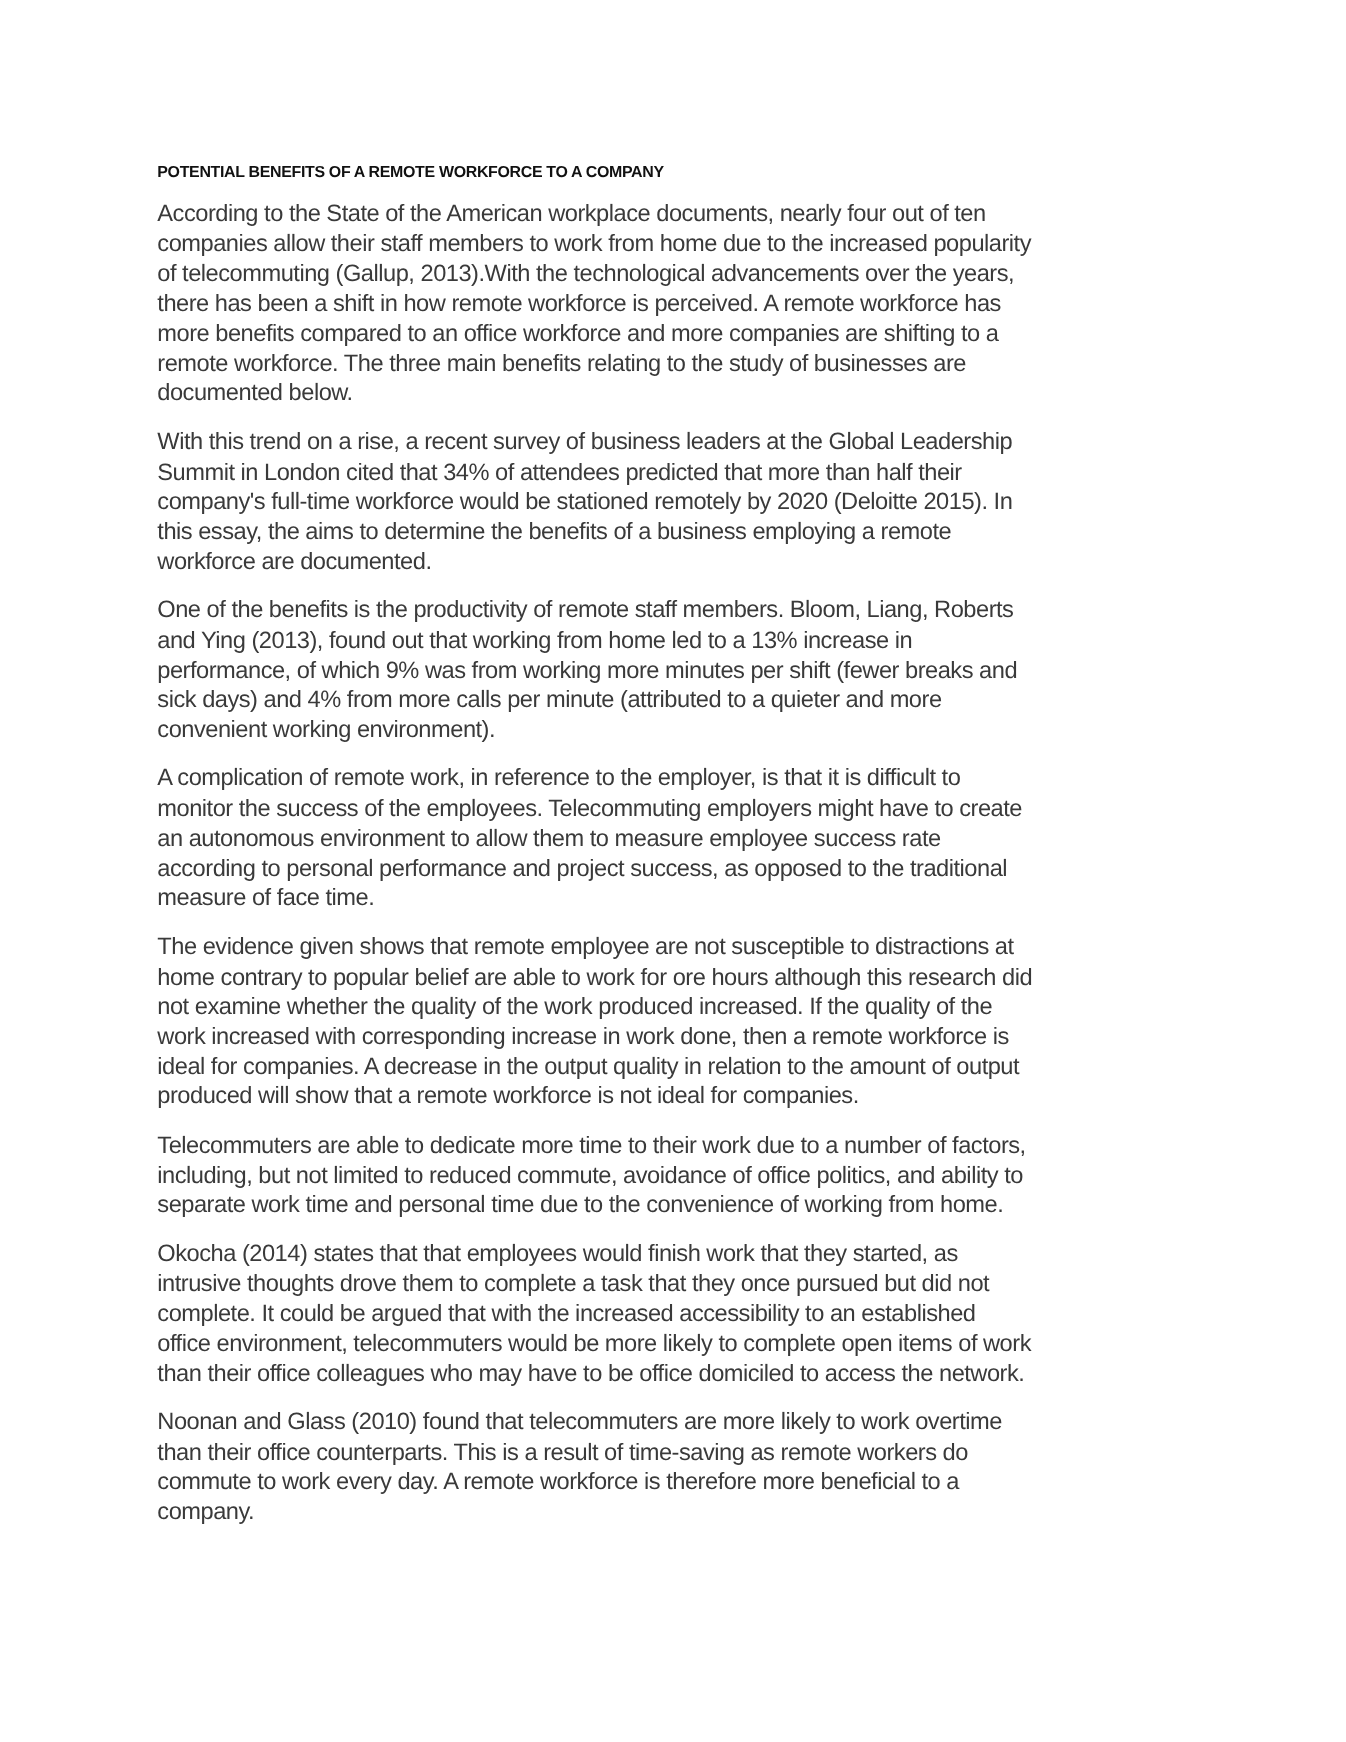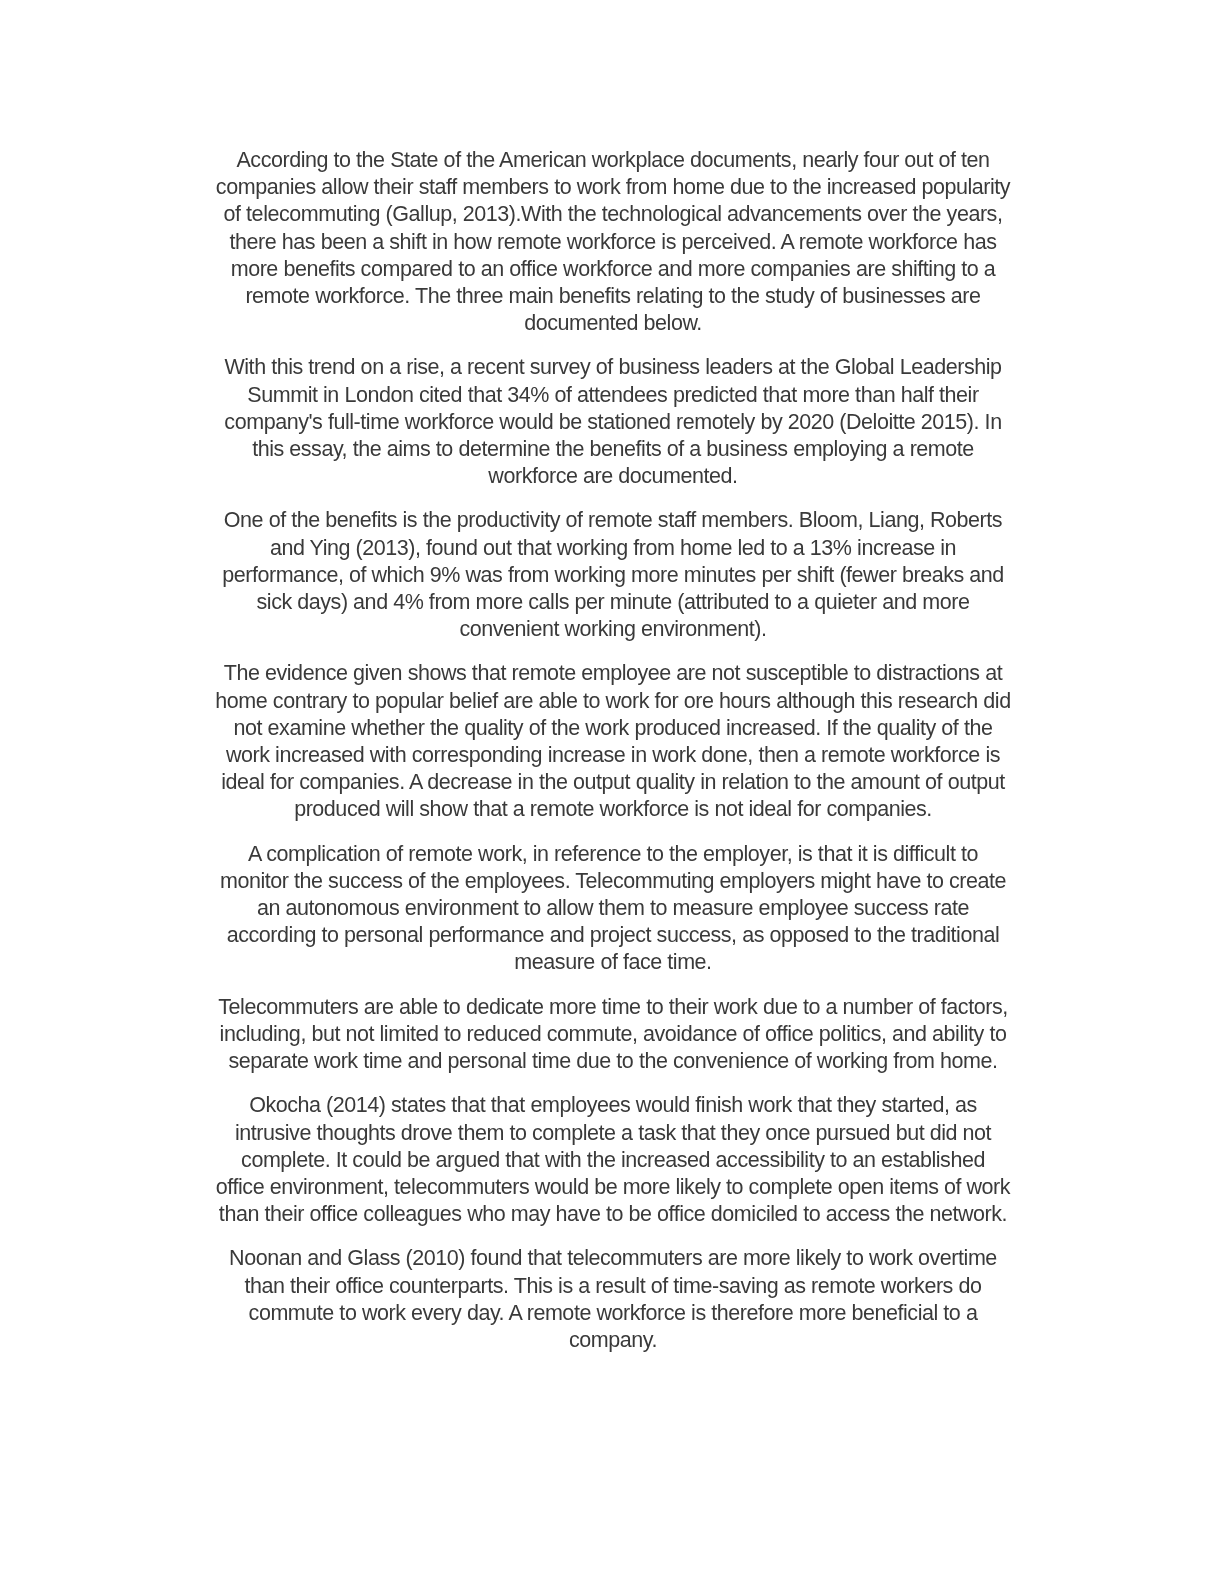--- a/index.html
+++ b/index.html
@@ -15,55 +15,55 @@
       line-height: 20px;
     }
     .para {
       font-family: "Liberation Sans", sans-serif;
       font-size: 21.5px;
       line-height: 27.2px;
       color: #3a3a3a;
       margin: 0 0 17px 0;
       letter-spacing: -0.45px;
       white-space: pre-line;
-      text-align: center;
     }
   </style>
 </head>
 <body>
 
 <div class="page">
+  <div class="title">POTENTIAL BENEFITS OF A REMOTE WORKFORCE TO A COMPANY</div>
   <p class="para">According to the State of the American workplace documents, nearly four out of ten
 companies allow their staff members to work from home due to the increased popularity
 of telecommuting (Gallup, 2013).With the technological advancements over the years,
 there has been a shift in how remote workforce is perceived. A remote workforce has
 more benefits compared to an office workforce and more companies are shifting to a
 remote workforce. The three main benefits relating to the study of businesses are
 documented below.</p>
   <p class="para">With this trend on a rise, a recent survey of business leaders at the Global Leadership
 Summit in London cited that 34% of attendees predicted that more than half their
 company's full-time workforce would be stationed remotely by 2020 (Deloitte 2015). In
 this essay, the aims to determine the benefits of a business employing a remote
 workforce are documented.</p>
   <p class="para">One of the benefits is the productivity of remote staff members. Bloom, Liang, Roberts
 and Ying (2013), found out that working from home led to a 13% increase in
 performance, of which 9% was from working more minutes per shift (fewer breaks and
 sick days) and 4% from more calls per minute (attributed to a quieter and more
 convenient working environment).</p>
+  <p class="para">A complication of remote work, in reference to the employer, is that it is difficult to
+monitor the success of the employees. Telecommuting employers might have to create
+an autonomous environment to allow them to measure employee success rate
+according to personal performance and project success, as opposed to the traditional
+measure of face time.</p>
   <p class="para">The evidence given shows that remote employee are not susceptible to distractions at
 home contrary to popular belief are able to work for ore hours although this research did
 not examine whether the quality of the work produced increased. If the quality of the
 work increased with corresponding increase in work done, then a remote workforce is
 ideal for companies. A decrease in the output quality in relation to the amount of output
 produced will show that a remote workforce is not ideal for companies.</p>
-  <p class="para">A complication of remote work, in reference to the employer, is that it is difficult to
-monitor the success of the employees. Telecommuting employers might have to create
-an autonomous environment to allow them to measure employee success rate
-according to personal performance and project success, as opposed to the traditional
-measure of face time.</p>
   <p class="para">Telecommuters are able to dedicate more time to their work due to a number of factors,
 including, but not limited to reduced commute, avoidance of office politics, and ability to
 separate work time and personal time due to the convenience of working from home.</p>
   <p class="para">Okocha (2014) states that that employees would finish work that they started, as
 intrusive thoughts drove them to complete a task that they once pursued but did not
 complete. It could be argued that with the increased accessibility to an established
 office environment, telecommuters would be more likely to complete open items of work
 than their office colleagues who may have to be office domiciled to access the network.</p>
   <p class="para">Noonan and Glass (2010) found that telecommuters are more likely to work overtime
 than their office counterparts. This is a result of time-saving as remote workers do

